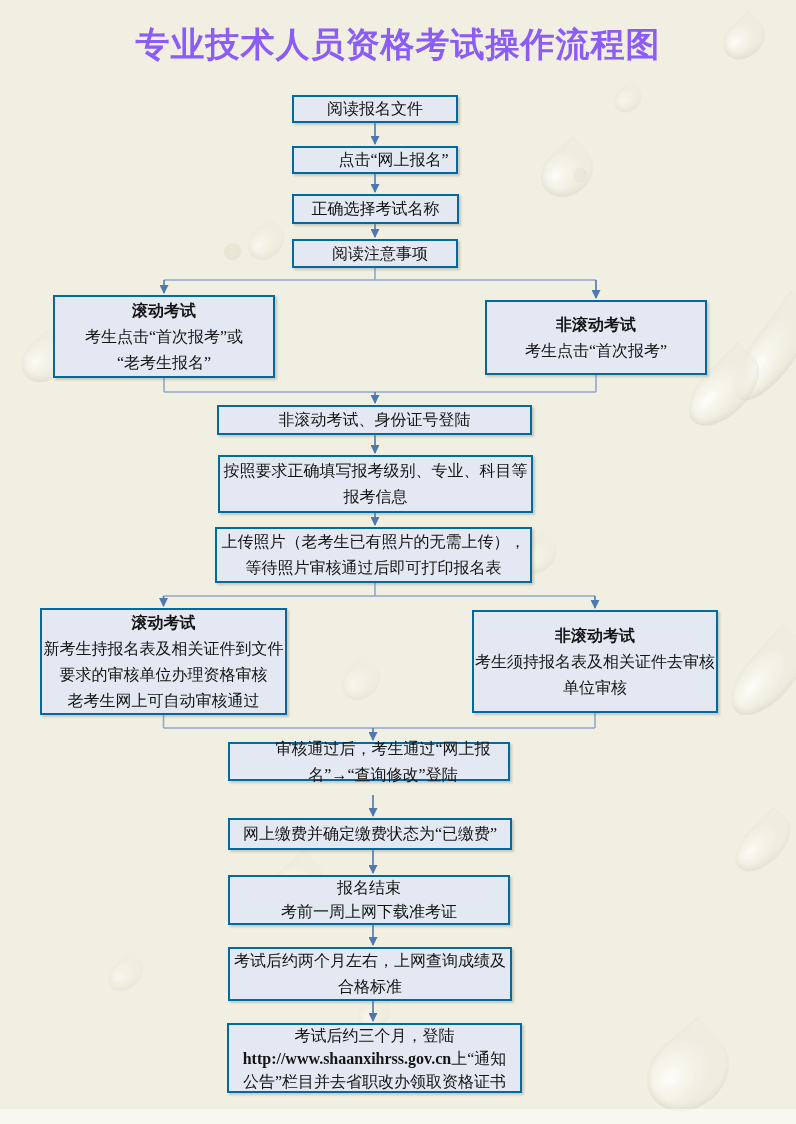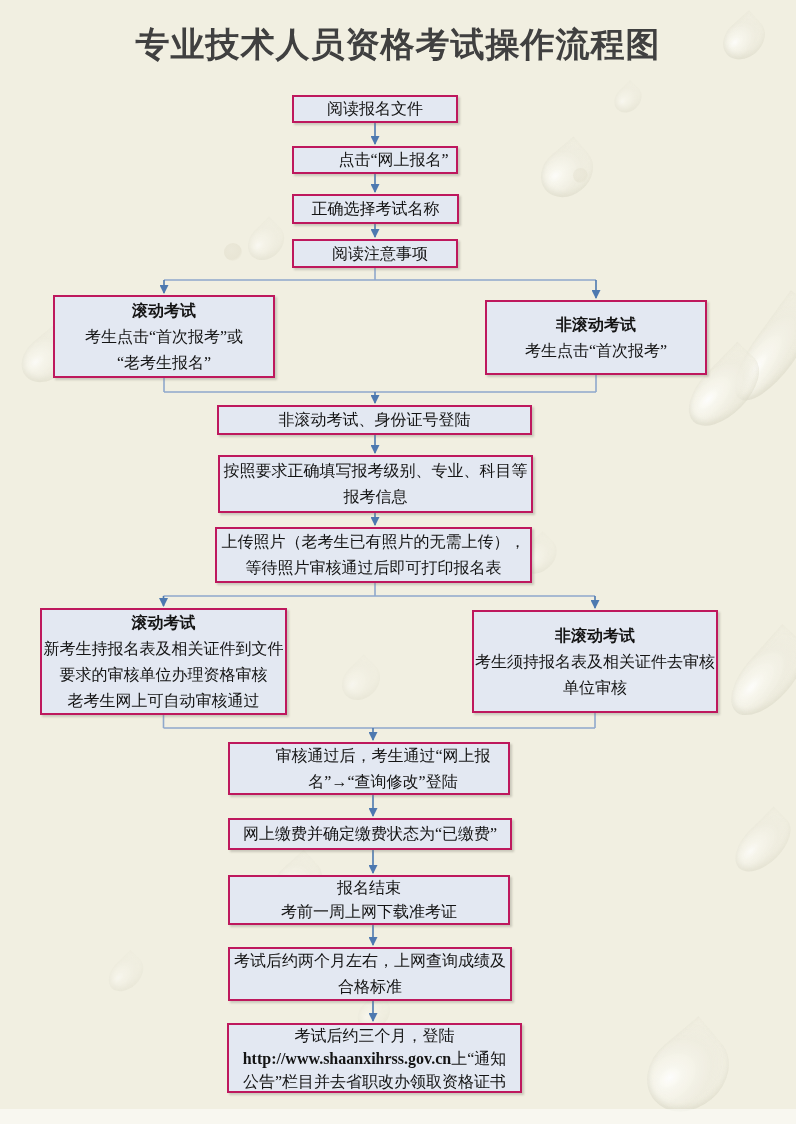--- a/index.html
+++ b/index.html
@@ -24,28 +24,28 @@
   }
   .bottom-strip{
     position:absolute;left:0;right:0;bottom:0;height:15px;
     background:rgba(250,250,244,.75);
   }
 
   
   .title{
     position:absolute;left:0;top:22px;width:796px;text-align:center;
     font-family:"Liberation Sans","DejaVu Sans",sans-serif;
-    font-weight:bold;font-size:34px;letter-spacing:1px;color:#404040;
+    font-weight:bold;font-size:34px;letter-spacing:1px;color:#8b5cf6;
     white-space:nowrap;
   }
 
   
   .box{
     position:absolute;box-sizing:border-box;
-    background:#e3e8f2;border:2px solid #be185d;
+    background:#e3e8f2;border:2px solid #0369a1;
     box-shadow:1.5px 2px 2px rgba(130,128,115,.35);
     display:flex;flex-direction:column;align-items:center;justify-content:center;
     color:#141414;font-size:16px;line-height:26px;text-align:center;
   }
   .bl{white-space:nowrap;}
   .bold{font-weight:bold;}
   .box-cert{line-height:23px;font-size:16px;}
   .box-finish{line-height:24px;}
 
   
@@ -155,21 +155,21 @@
     <div class="bl">要求的审核单位办理资格审核</div>
     <div class="bl">老考生网上可自动审核通过</div>
   </div>
 
   <div class="box" style="left:472px;top:610px;width:246px;height:103px;">
     <div class="bl bold">非滚动考试</div>
     <div class="bl">考生须持报名表及相关证件去审核</div>
     <div class="bl">单位审核</div>
   </div>
 
-  <div class="box" style="left:228px;top:742px;width:282px;height:53px;padding-left:28px;">
+  <div class="box" style="left:228px;top:742px;width:282px;height:39px;padding-left:28px;">
     <div class="bl">审核通过后，考生通过“网上报</div>
     <div class="bl">名”→“查询修改”登陆</div>
   </div>
 
   <div class="box" style="left:228px;top:818px;width:284px;height:32px;">
     <div class="bl">网上缴费并确定缴费状态为“已缴费”</div>
   </div>
 
   <div class="box box-finish" style="left:228px;top:875px;width:282px;height:50px;">
     <div class="bl">报名结束</div>

